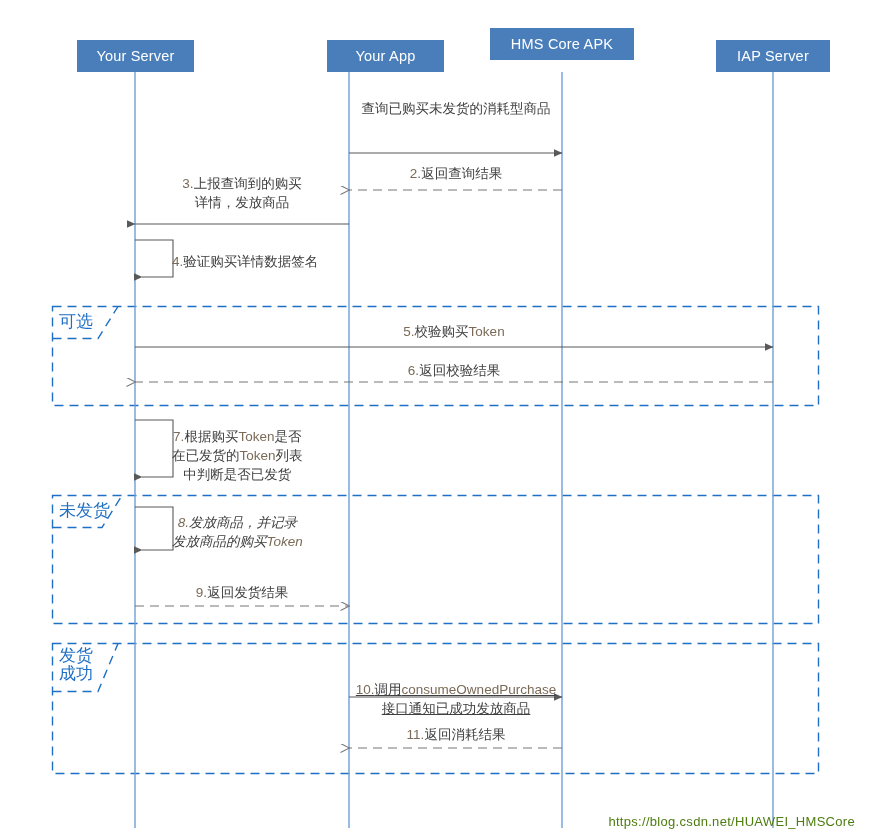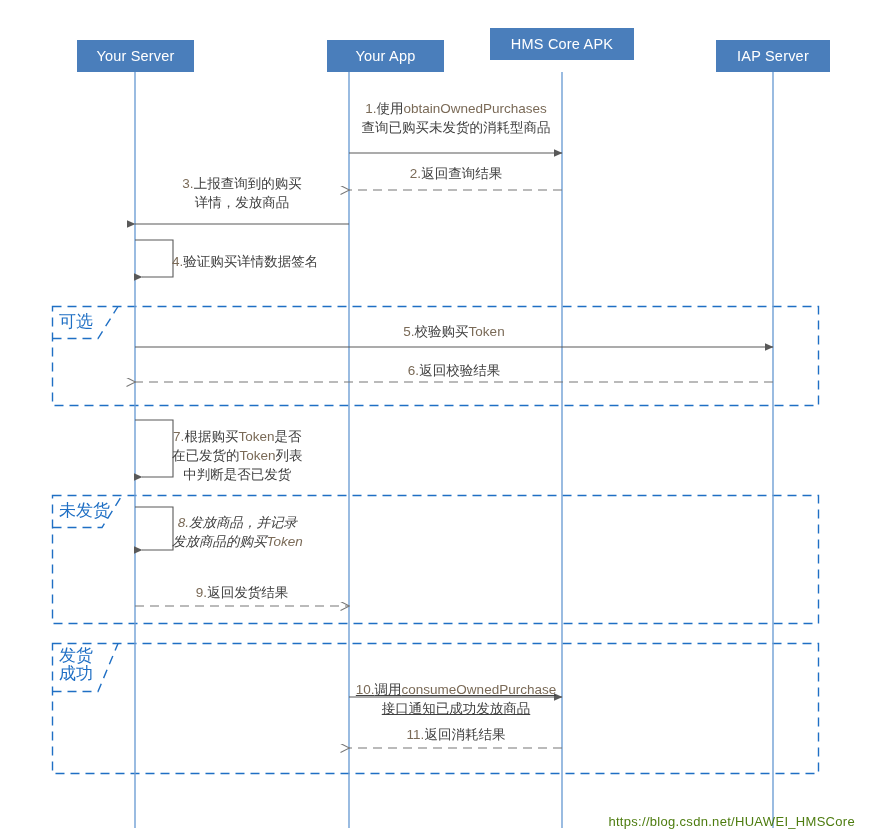--- a/index.html
+++ b/index.html
@@ -93,21 +93,21 @@
       </div>
       <div class="phead" style="left: 490px; top: 28px; width: 144px;">
         <span>HMS Core APK</span>
       </div>
       <div class="phead" style="left: 716px; top: 40px; width: 114px;">
         <span>IAP Server</span>
       </div>
     </div>
 
   <div id="msgs">
-      <div class="msg" style="left: 286px; width: 340px; top: 99px;"><div><span class="lat">1.</span>使用<span class="lat">obtainOwnedPurchases</span></div><div>查询已购买未发货的消耗型商品</div></div>
+      <div class="msg" style="left: 286px; width: 340px; top: 99px;"><div>查询已购买未发货的消耗型商品</div></div>
       <div class="msg" style="left: 286px; width: 340px; top: 164px;"><div><span class="lat">2.</span>返回查询结果</div></div>
       <div class="msg" style="left: 72px; width: 340px; top: 174px;"><div><span class="lat">3.</span>上报查询到的购买</div><div>详情，发放商品</div></div>
       <div class="msg" style="left: 172px; top: 252px; text-align: center;"><div><span class="lat">4.</span>验证购买详情数据签名</div></div>
       <div class="msg" style="left: 284px; width: 340px; top: 322px;"><div><span class="lat">5.</span>校验购买<span class="lat">Token</span></div></div>
       <div class="msg" style="left: 284px; width: 340px; top: 361px;"><div><span class="lat">6.</span>返回校验结果</div></div>
       <div class="msg" style="left: 172px; top: 427px; text-align: center;"><div><span class="lat">7.</span>根据购买<span class="lat">Token</span>是否</div><div>在已发货的<span class="lat">Token</span>列表</div><div>中判断是否已发货</div></div>
       <div class="msg" style="left: 172px; top: 513px; text-align: center; font-style: italic;"><div><span class="lat">8.</span>发放商品，并记录</div><div>发放商品的购买<span class="lat">Token</span></div></div>
       <div class="msg" style="left: 72px; width: 340px; top: 583px;"><div><span class="lat">9.</span>返回发货结果</div></div>
       <div class="msg" style="left: 286px; width: 340px; top: 680px; text-decoration: underline;"><div><span class="lat">10.</span>调用<span class="lat">consumeOwnedPurchase</span></div><div>接口通知已成功发放商品</div></div>
       <div class="msg" style="left: 286px; width: 340px; top: 725px;"><div><span class="lat">11.</span>返回消耗结果</div></div>

